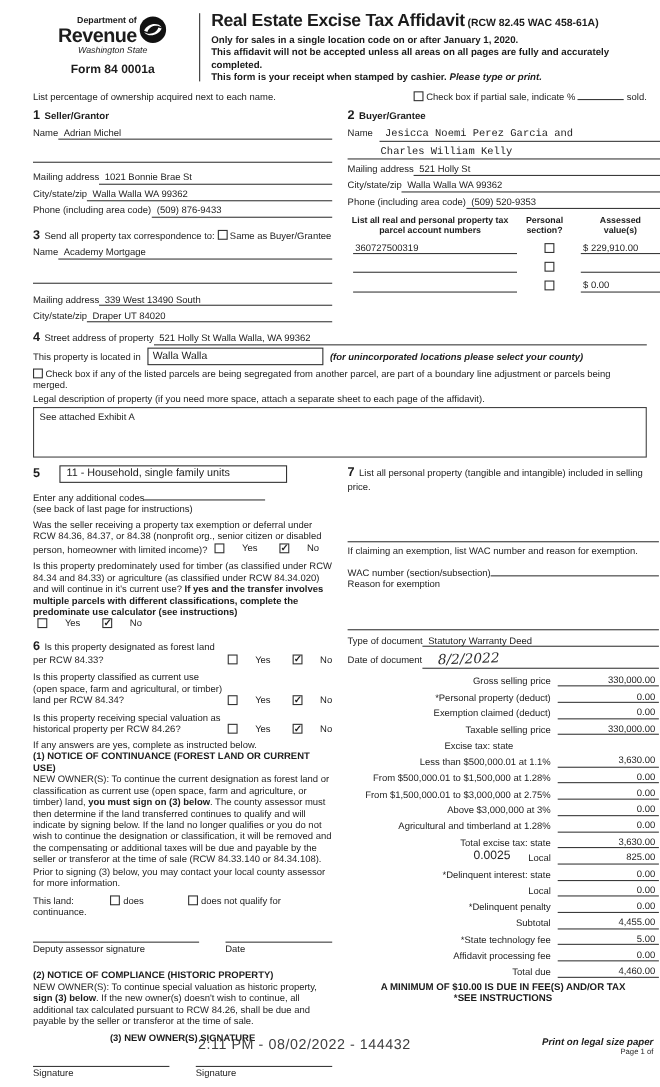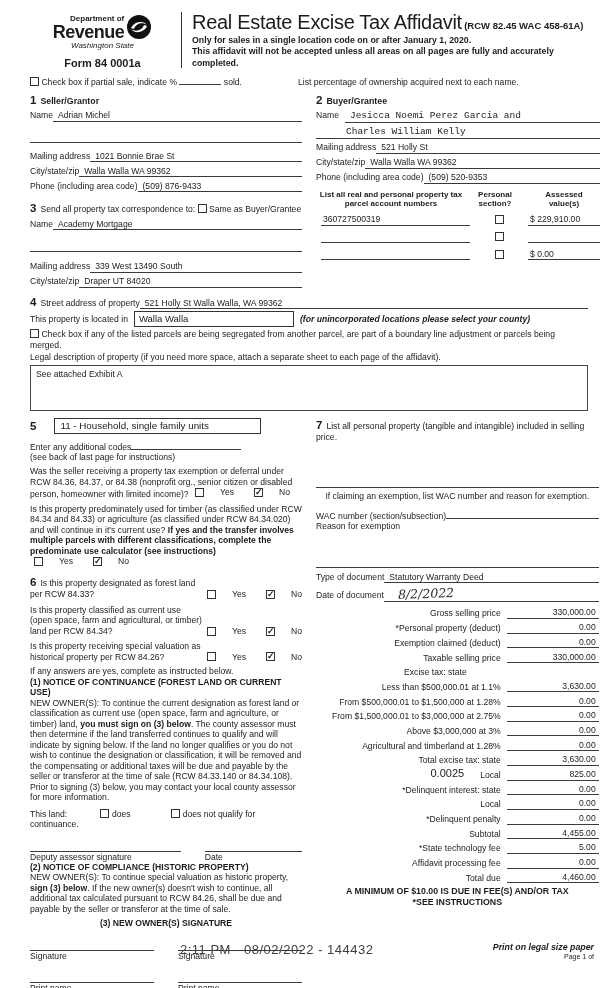--- a/index.html
+++ b/index.html
@@ -9,21 +9,21 @@
   .hdr{display:flex;align-items:flex-start;margin-bottom:4px;}
   .logo-block{width:145px;flex:none;text-align:center;padding-top:4px;}
   .logo-row{display:flex;align-items:flex-end;justify-content:center;gap:2px;}
   .logo-txt{text-align:right;}
   .dept-of{font-size:8px;font-weight:bold;}
   .revenue{font-size:18px;font-weight:bold;letter-spacing:-0.5px;line-height:0.9;}
   .wa-state{font-size:8px;font-style:italic;margin-top:1px;}
   .form-num{font-size:11px;font-weight:bold;margin-top:6px;}
   .hdr-div{width:1px;background:#333;align-self:stretch;margin:2px 10px 2px 6px;}
   .title-block{flex:1;padding-top:2px;}
-  .form-title{font-size:20px;font-weight:normal;letter-spacing:-0.3px;line-height:1;}
+  .form-title{font-size:16px;font-weight:bold;letter-spacing:-0.3px;line-height:1;}
   .title-suffix{font-size:9.5px;font-weight:bold;}
   .hdr-note{font-size:8.8px;font-weight:bold;margin-top:3px;line-height:1.28;}
   .italic{font-style:italic;}
   
   .b{font-weight:bold;}
   .secnum{font-size:11.5px;font-weight:bold;margin-right:4px;}
   .sec-head{font-weight:bold;font-size:8.8px;}
   .fill{display:inline-block;border-bottom:1px solid #3a3a3a;min-height:10px;vertical-align:baseline;}
   .fill-val{padding:0 3px 0 5px;}
   .cb{display:inline-block;width:9px;height:9px;border:1.2px solid #333;vertical-align:-1px;text-align:center;line-height:9px;font-size:9px;font-weight:bold;flex:none;box-sizing:border-box;background:#fff;}
@@ -97,32 +97,33 @@
     </div>
     <div class="hdr-div"></div>
     <div class="title-block">
       <div>
         <span class="form-title">Real Estate Excise Tax Affidavit</span>
         <span class="title-suffix">(RCW 82.45 WAC 458-61A)</span>
       </div>
       <div class="hdr-note">
         <div>Only for sales in a single location code on or after January 1, 2020.</div>
         <div>This affidavit will not be accepted unless all areas on all pages are fully and accurately completed.</div>
+        <div><span>This form is your receipt when stamped by cashier.</span> <span class="italic">Please type or print.</span></div>
       </div>
     </div>
   </div>
 
   <div class="partial-row">
+    <div style="width:290px;">List percentage of ownership acquired next to each name.</div>
     <div>
       <span class="cb"></span>
       <span>Check box if partial sale, indicate %</span>
       <span class="fill" style="width:42px;"></span>
       <span>sold.</span>
     </div>
-    <div style="width:290px;">List percentage of ownership acquired next to each name.</div>
   </div>
 
   <div class="grid2">
 
     <div>
       <div><span class="secnum">1</span><span class="sec-head">Seller/Grantor</span></div>
       <div class="fieldline">
           <span>Name</span>
           <span class="fl">Adrian Michel</span>
         </div>
@@ -313,21 +314,21 @@
         <div>
             <div class="sigline"></div>
             <div>Deputy assessor signature</div>
           </div>
         <div>
             <div class="sigline"></div>
             <div>Date</div>
           </div>
       </div>
 
-      <div class="b" style="margin-top:0;">(2) NOTICE OF COMPLIANCE (HISTORIC PROPERTY)</div>
+      <div class="b" style="margin-top:14px;">(2) NOTICE OF COMPLIANCE (HISTORIC PROPERTY)</div>
       <div><span>NEW OWNER(S): To continue special valuation as historic property, </span><span class="b">sign (3) below</span><span>. If the new owner(s) doesn't wish to continue, all additional tax calculated pursuant to RCW 84.26, shall be due and payable by the seller or transferor at the time of sale.</span></div>
 
       <div class="b" style="text-align:center;margin-top:4px;">(3) NEW OWNER(S) SIGNATURE</div>
       <div class="dualsig">
         <div>
             <div class="sigline"></div>
             <div>Signature</div>
           </div>
         <div>
             <div class="sigline"></div>
@@ -343,21 +344,21 @@
             <div class="sigline"></div>
             <div>Print name</div>
           </div>
       </div>
     </div>
 
     <div>
       <div><span class="secnum">7</span><span>List all personal property (tangible and intangible) included in selling price.</span></div>
       <div style="height:44px;"></div>
       <div class="sigline" style="height:1px;"></div>
-      <div style="margin-top:3px;text-align:center;">If claiming an exemption, list WAC number and reason for exemption.</div>
+      <div style="margin-top:3px;">If claiming an exemption, list WAC number and reason for exemption.</div>
       <div class="row" style="margin-top:6px;">
         <span>WAC number (section/subsection)</span>
         <span class="fill" style="flex:1;"></span>
       </div>
       <div>Reason for exemption</div>
       <div style="height:34px;"></div>
       <div class="sigline" style="height:1px;"></div>
 
       <div class="row" style="margin-top:4px;">
         <span>Type of document</span>

